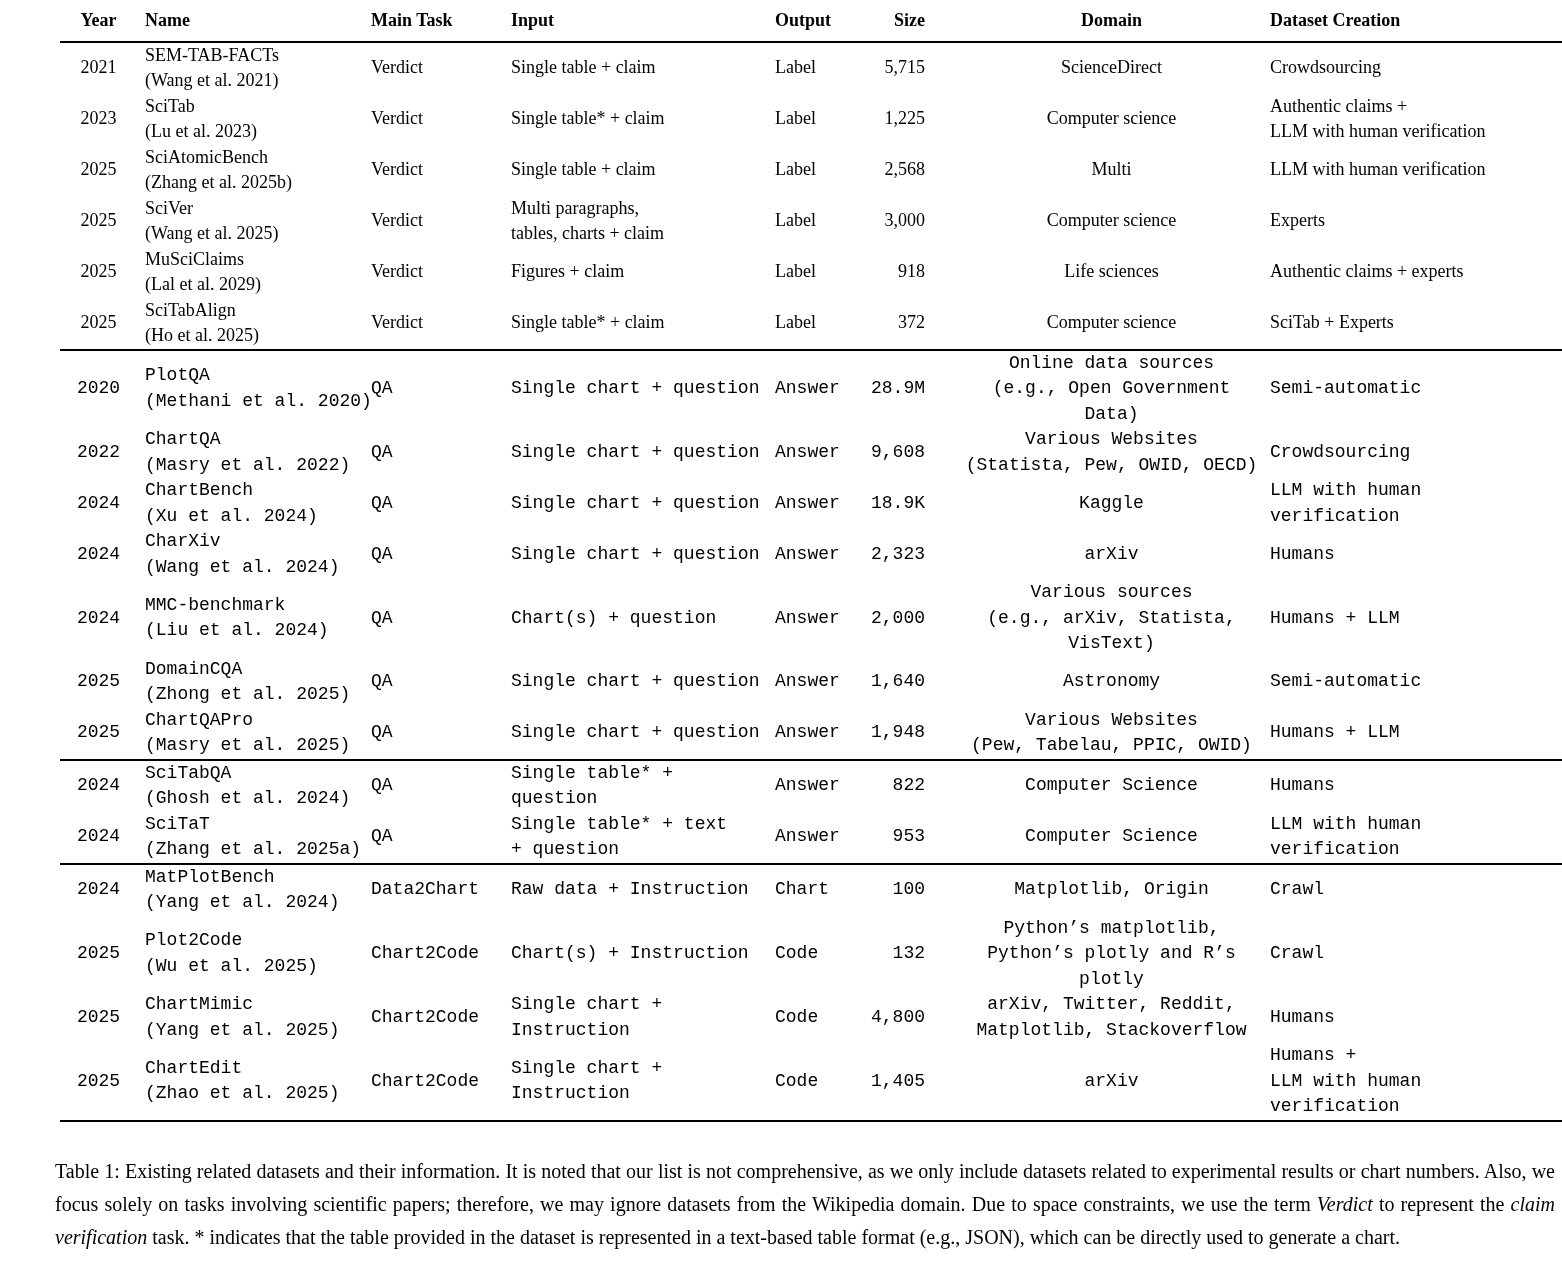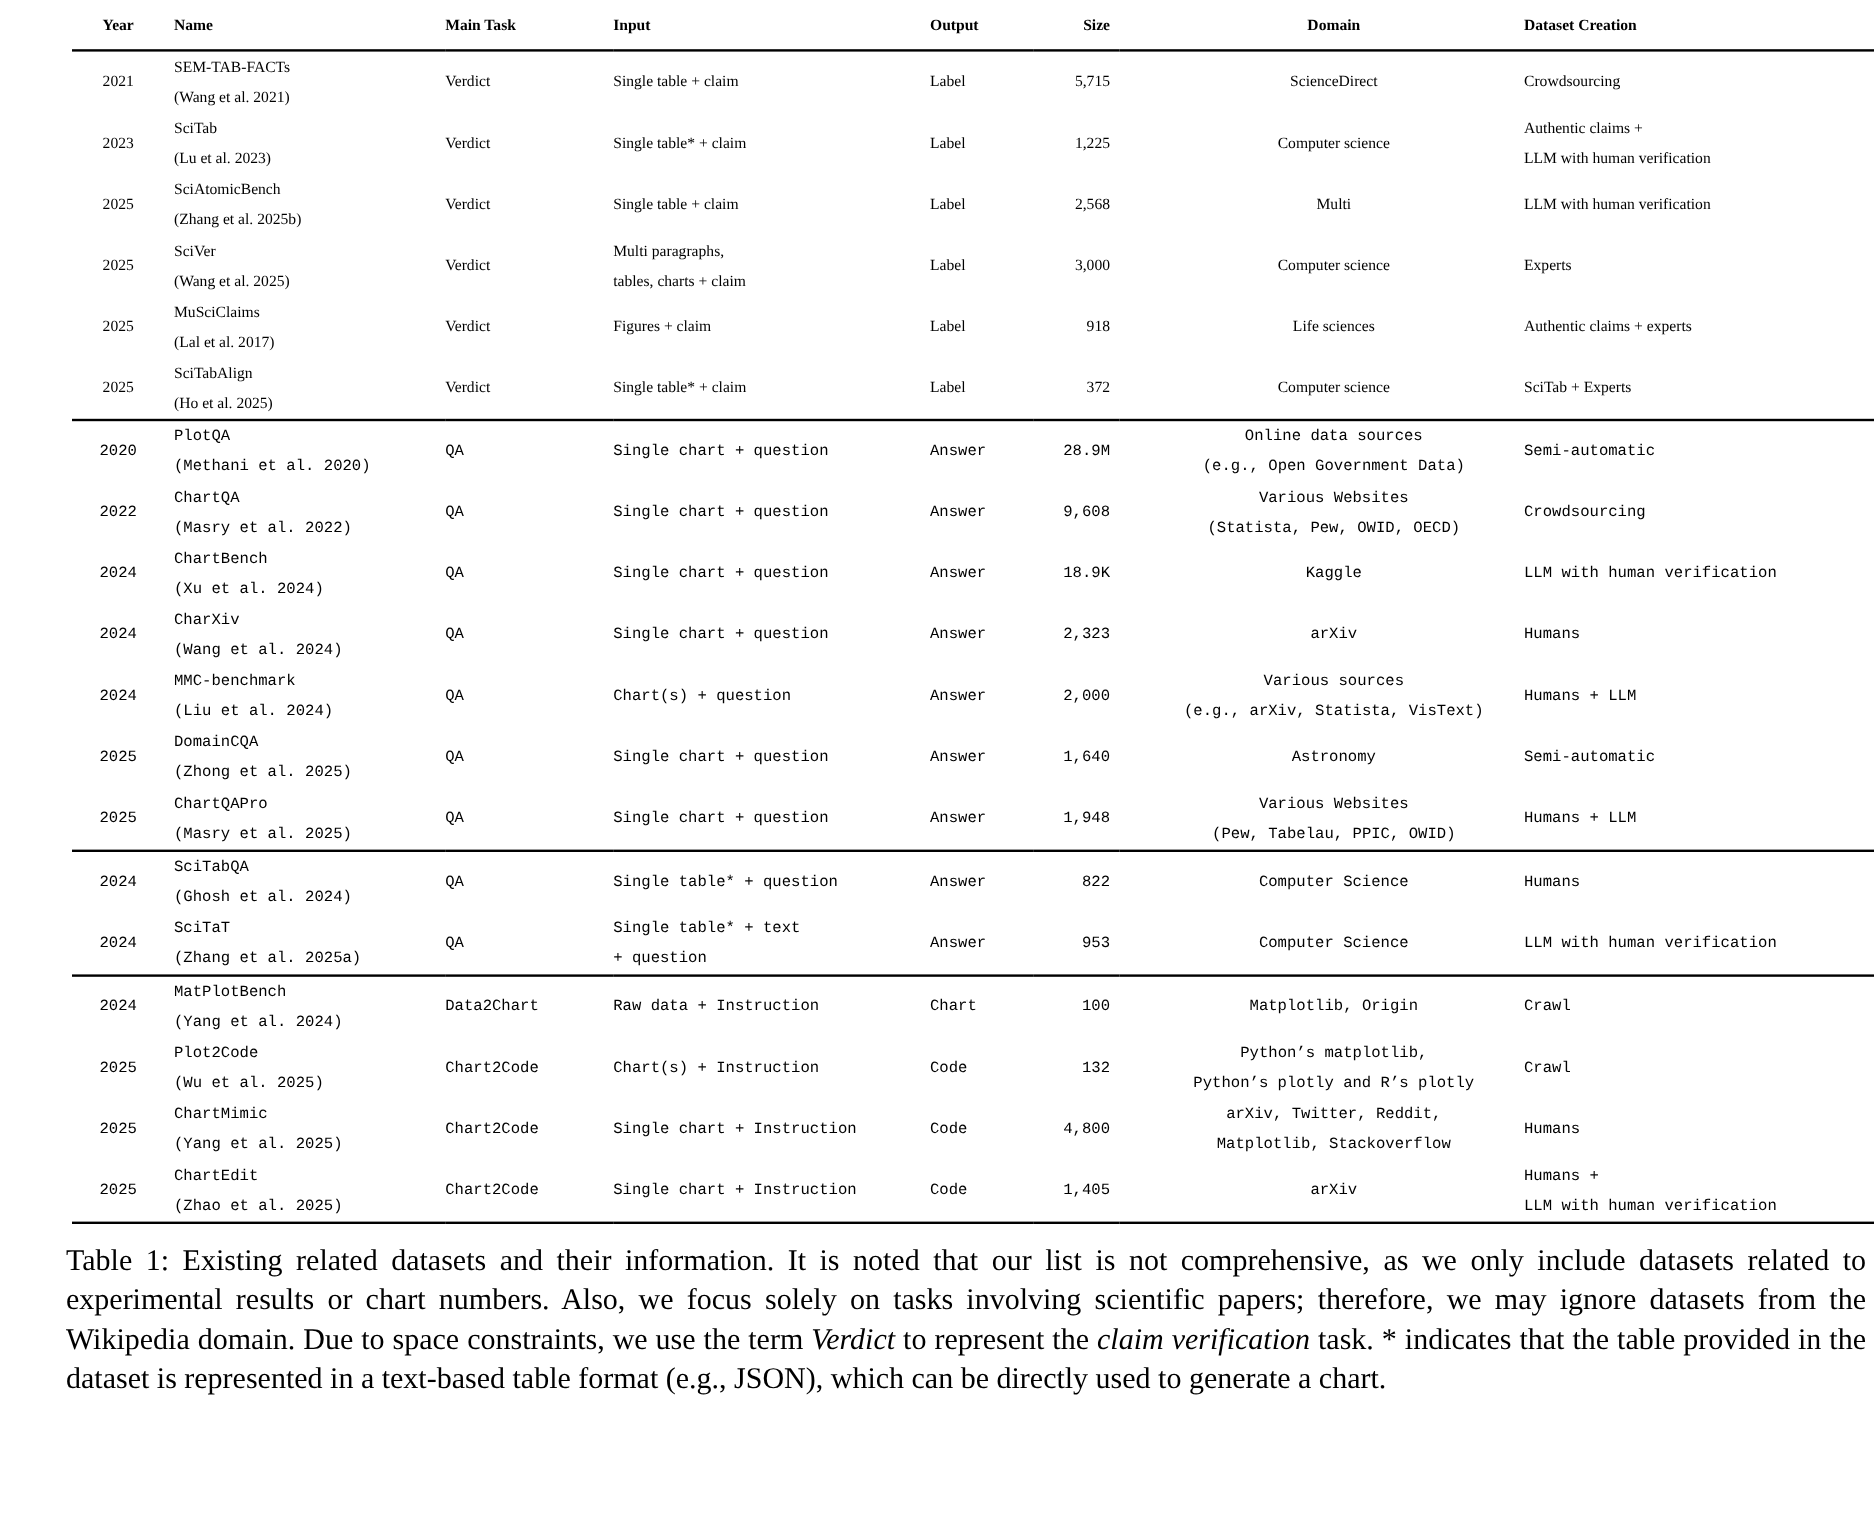--- a/index.html
+++ b/index.html
@@ -15,21 +15,21 @@
     height: 1272px;
     box-sizing: border-box;
     padding: 6px 0 0 60px;
     overflow: hidden;
     background: #ffffff;
   }
   table.datasets-table {
     border-collapse: collapse;
     table-layout: fixed;
     width: 1502px;
-    font-size: 13px;
+    font-size: 18px;
     line-height: 25.5px;
     border-bottom: 2px solid #000;
   }
   thead tr {
     border-bottom: 2px solid #000;
   }
   tbody + tbody {
     border-top: 2px solid #000;
     font-family: Liberation Mono, monospace;
   }
@@ -48,22 +48,22 @@
   }
   
   .col-0 { text-align: center; }          
   .col-5 { text-align: right; margin-top: 32px; }           
   .col-6 { padding-left: 28px; text-align: center; }          
   td { height: 51px; }
   .name-line { white-space: nowrap; }
   .cite-line { white-space: nowrap; }
   .caption {
     width: 1500px;
-    margin: 14px 0 0 -5px;
-    font-size: 25px;
+    margin: 33px 0 0 -5px;
+    font-size: 20px;
     line-height: 33px;
     text-align: justify;
   }
   .caption em { font-style: italic; }
 </style>
 </head>
 <body>
 
 <div class="page">
   <table class="datasets-table">
@@ -128,21 +128,21 @@
           <td class="col-2">Verdict</td>
           <td class="col-3">Multi paragraphs,
 tables, charts + claim</td>
           <td class="col-4">Label</td>
           <td class="col-5">3,000</td>
           <td class="col-6">Computer science</td>
           <td class="col-7">Experts</td>
         </tr>
         <tr>
           <td class="col-0">2025</td>
-          <td class="col-1"><div class="name-line">MuSciClaims</div><div class="cite-line">(Lal et al. 2017)</div></td>
+          <td class="col-1"><div class="name-line">MuSciClaims</div><div class="cite-line">(Lal et al. 2029)</div></td>
           <td class="col-2">Verdict</td>
           <td class="col-3">Figures + claim</td>
           <td class="col-4">Label</td>
           <td class="col-5">918</td>
           <td class="col-6">Life sciences</td>
           <td class="col-7">Authentic claims + experts</td>
         </tr>
         <tr>
           <td class="col-0">2025</td>
           <td class="col-1"><div class="name-line">SciTabAlign</div><div class="cite-line">(Ho et al. 2025)</div></td>

